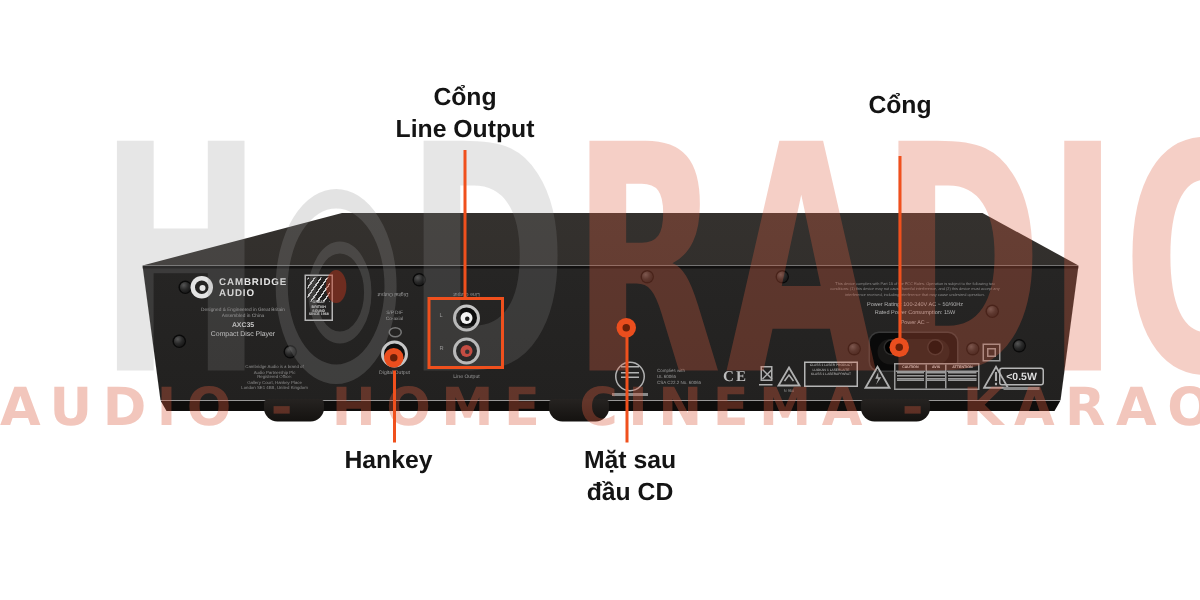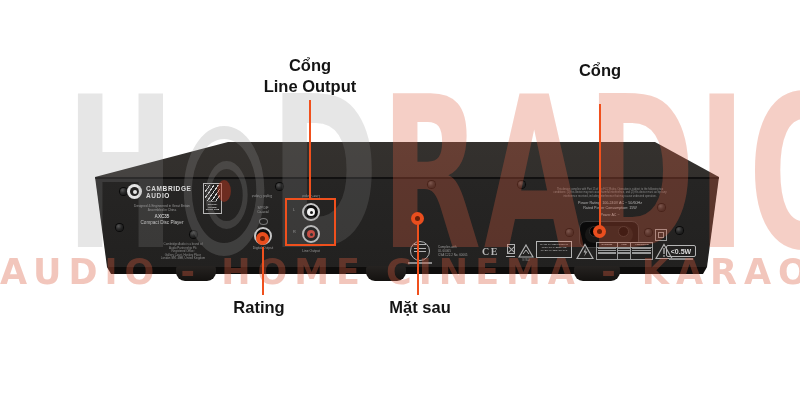--- a/index.html
+++ b/index.html
@@ -283,19 +283,20 @@
   <div class="adot" style="left:411px;top:212px;"></div>
 
   <div class="note" style="left:230px;top:55px;width:160px;">
     <div>Cổng</div>
     <div>Line Output</div>
   </div>
   <div class="note" style="left:540px;top:60px;width:120px;">
     <div>Cổng</div>
   </div>
   <div class="note" style="left:199px;top:297px;width:120px;">
-    <div>Rating</div>
+    <div>Hankey</div>
   </div>
   <div class="note" style="left:360px;top:297px;width:120px;text-align:center;">
     <div>Mặt sau</div>
+    <div>đầu CD</div>
   </div>
 
 </div>
 
 </body></html>

